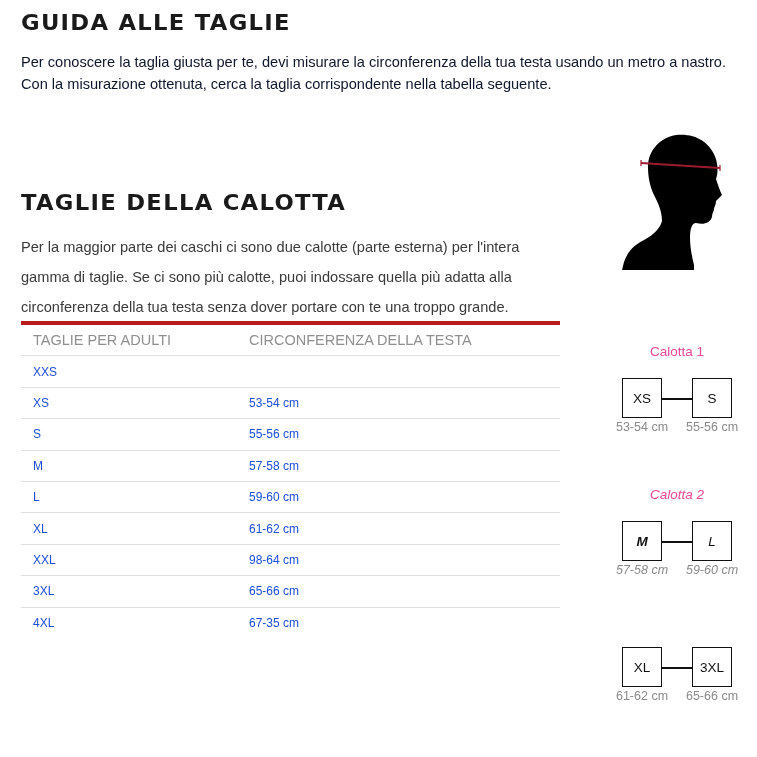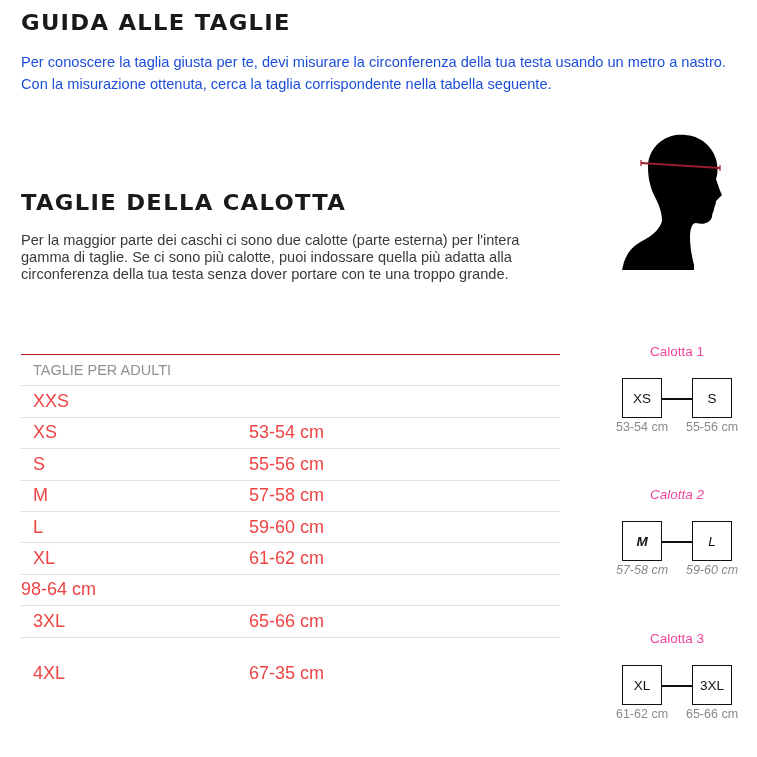--- a/index.html
+++ b/index.html
@@ -8,44 +8,44 @@
 
     .h1 {
       position: absolute; left: 21px; top: 11px;
       font-family: "DejaVu Sans", sans-serif;
       font-weight: bold; font-size: 21px; letter-spacing: 1.2px;
       color: #1a1a1a; transform: scaleX(1.08); transform-origin: left top;
       white-space: nowrap;
     }
     .intro {
       position: absolute; left: 21px; top: 52px; width: 735px;
-      font-size: 14.6px; line-height: 21.5px; color: #1d4ed8;
+      font-size: 14.6px; line-height: 21.5px; color: #0f172a;
     }
     .h2 {
       position: absolute; left: 21px; top: 191px;
       font-family: "DejaVu Sans", sans-serif;
       font-weight: bold; font-size: 21px; letter-spacing: 1.2px;
       color: #1a1a1a; transform: scaleX(1.08); transform-origin: left top;
       white-space: nowrap;
     }
     .desc {
       position: absolute; left: 21px; top: 232px; width: 530px;
-      font-size: 14.6px; line-height: 17px; color: #3a3a3a;
+      font-size: 14.6px; line-height: 30px; color: #3a3a3a;
     }
 
     .table {
-      position: absolute; left: 21px; top: 354px; width: 539px;
-      border-top: 1px solid #b91c1c;
+      position: absolute; left: 21px; top: 321px; width: 539px;
+      border-top: 4px solid #b91c1c;
     }
     .trow {
       height: 31.4px; display: flex; align-items: center;
       border-bottom: 1px solid #e0e0e0;
-      font-size: 18px; color: #ef4444;
+      font-size: 12px; color: #1d4ed8;
     }
-    .trow.last { border-bottom: none; margin-top: 20px; }
+    .trow.last { border-bottom: none; }
     .trow .c1 { width: 228px; padding-left: 12px; }
     .trow .c2 { flex: 1; }
     .trow.head { color: #8f8f8f; font-size: 14.5px; }
 
     .head-img { position: absolute; left: 610px; top: 125px; width: 120px; height: 145px; }
 
     .calotta {
       position: absolute; left: 606px; width: 142px;
     }
     .cal-title {
@@ -83,20 +83,21 @@
 <svg class="head-img" viewBox="0 0 120 145" xmlns="http://www.w3.org/2000/svg">
   <path d="M 14 137 C 18 126 24 120 34 115 C 42 111 50 104 52 96 C 52 86 48 78 44 70 C 40 62 38 52 38 42 C 38 24 52 12 66 10 C 84 8 100 16 106 34 C 108 42 108 48 106 54 C 108 60 110 66 112 70 C 110 72 108 74 106 76 C 106 80 104 82 104 84 C 104 86 102 88 102 92 C 100 98 94 100 86 98 C 82 98 80 104 80 112 C 80 122 82 132 84 140 L 84 145 L 12 145 Z" fill="#000000"></path>
   <line x1="31" y1="38" x2="110" y2="43" stroke="#9b1c2e" stroke-width="2.2"></line>
   <line x1="31" y1="35" x2="31" y2="41" stroke="#9b1c2e" stroke-width="1.2"></line>
   <line x1="110" y1="40" x2="110" y2="46" stroke="#9b1c2e" stroke-width="1.2"></line>
 </svg>
 
 <div class="table">
   <div class="trow head">
     <div class="c1">TAGLIE PER ADULTI</div>
+    <div class="c2">CIRCONFERENZA DELLA TESTA</div>
   </div>
   <div class="trow">
     <div class="c1">XXS</div>
   </div>
   <div class="trow">
     <div class="c1">XS</div>
     <div class="c2">53-54 cm</div>
   </div>
   <div class="trow">
     <div class="c1">S</div>
@@ -108,20 +109,21 @@
   </div>
   <div class="trow">
     <div class="c1">L</div>
     <div class="c2">59-60 cm</div>
   </div>
   <div class="trow">
     <div class="c1">XL</div>
     <div class="c2">61-62 cm</div>
   </div>
   <div class="trow">
+    <div class="c1">XXL</div>
     <div class="c2">98-64 cm</div>
   </div>
   <div class="trow">
     <div class="c1">3XL</div>
     <div class="c2">65-66 cm</div>
   </div>
   <div class="trow last">
     <div class="c1">4XL</div>
     <div class="c2">67-35 cm</div>
   </div>
@@ -147,21 +149,20 @@
     <div class="cal-box left" style="font-weight:bold;">M</div>
     <div class="cal-box right">L</div>
   </div>
   <div class="cal-sizes">
     <div class="cal-size left">57-58 cm</div>
     <div class="cal-size right">59-60 cm</div>
   </div>
 </div>
 
 <div class="calotta" style="top:630px;">
-  <div class="cal-title">Calotta 3</div>
   <div class="cal-boxes">
     <div class="cal-line"></div>
     <div class="cal-box left">XL</div>
     <div class="cal-box right">3XL</div>
   </div>
   <div class="cal-sizes">
     <div class="cal-size left">61-62 cm</div>
     <div class="cal-size right">65-66 cm</div>
   </div>
 </div>

